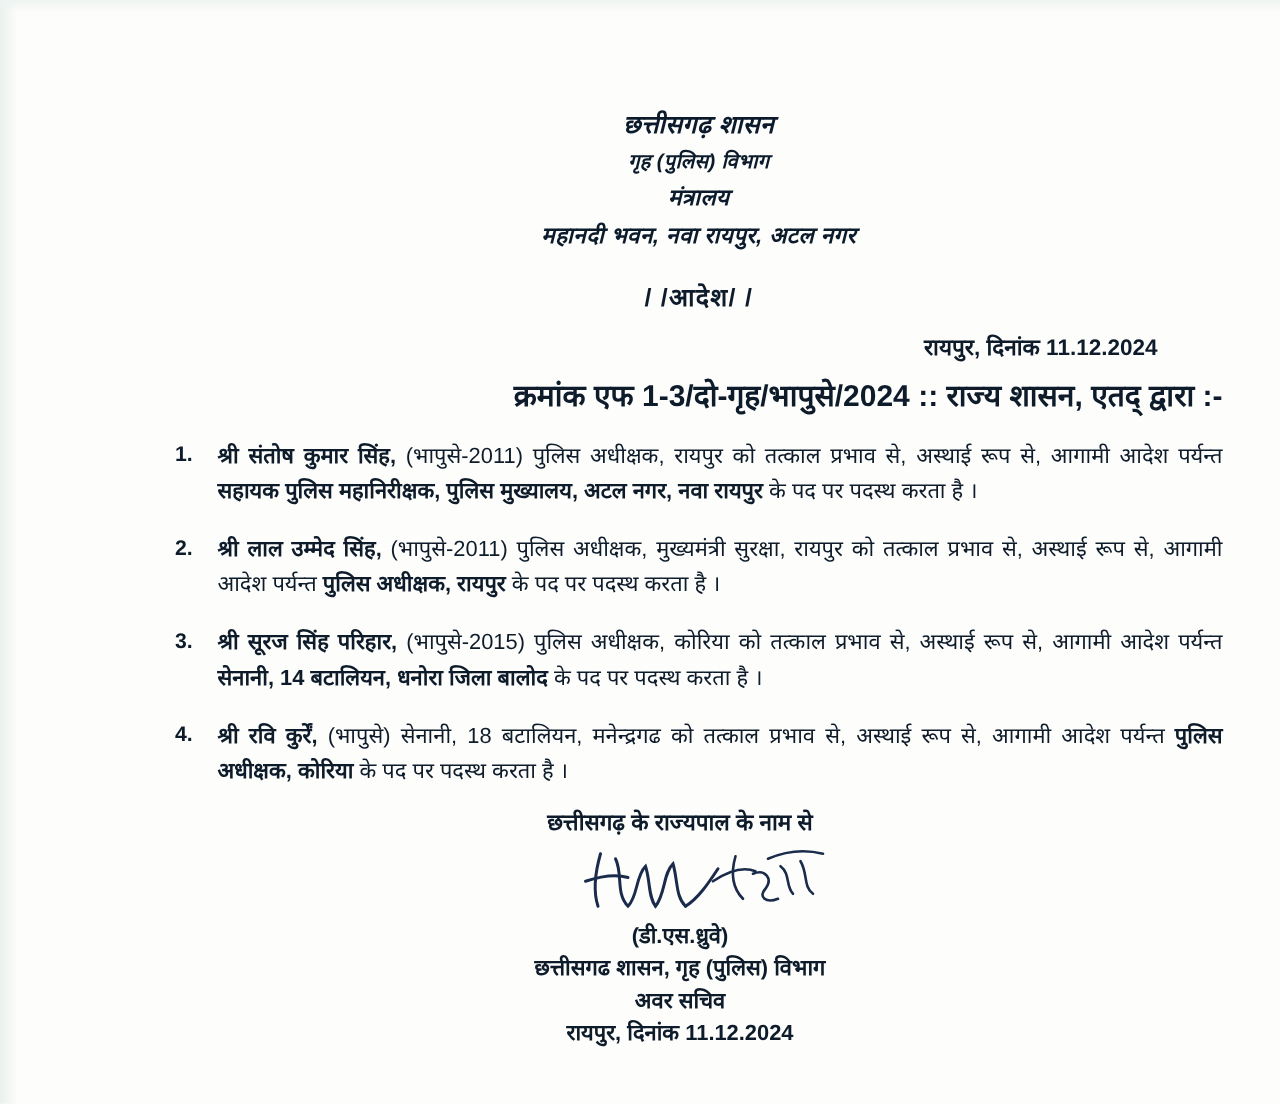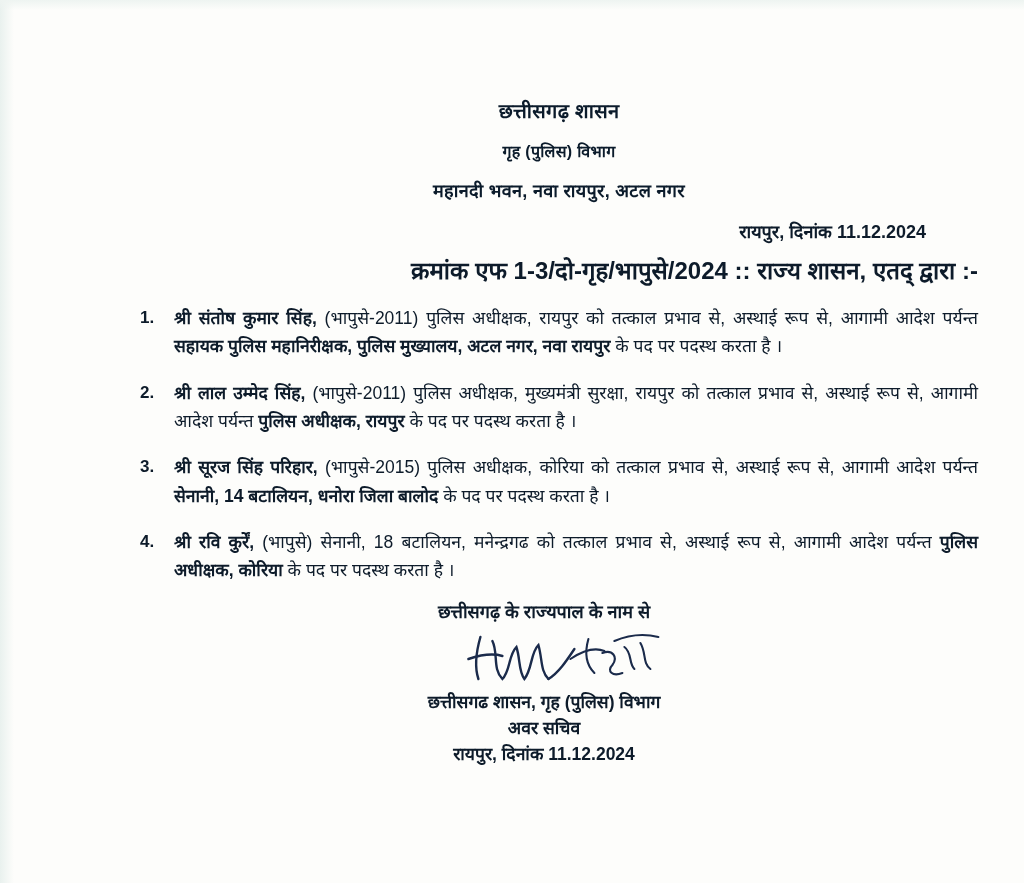--- a/index.html
+++ b/index.html
@@ -39,21 +39,21 @@
   }
   .header-block {
     text-align: center;
     padding-top: 82px;
     line-height: 1.5;
     font-size: 19px;
     font-weight: 600;
     letter-spacing: .3px;
     color: #0b1b2b;
   }
-  .header-block div { margin: 14px 0; }
+  .header-block div { margin: 3px 0; font-style: italic; }
   .hdr-1 { font-size: 20px; }
   .hdr-2 { font-size: 16px; }
   .hdr-3 { font-size: 18px; }
   .hdr-4 { font-size: 18px; }
   .order-word {
     text-align: center;
     font-size: 20px;
     font-weight: 600;
     margin-top: 22px;
     letter-spacing: 1px;
@@ -126,23 +126,25 @@
 
 <div class="page">
   <div class="scan-edge-left"></div>
   <div class="scan-edge-top"></div>
 
   <div class="content">
 
     <div class="header-block">
       <div class="hdr-1">छत्तीसगढ़ शासन</div>
       <div class="hdr-2">गृह (पुलिस) विभाग</div>
+      <div class="hdr-3">मंत्रालय</div>
       <div class="hdr-4">महानदी भवन, नवा रायपुर, अटल नगर</div>
     </div>
 
+    <div class="order-word">/ /आदेश/ /</div>
 
     <div class="place-date">
       <span>रायपुर, दिनांक</span>
       <span class="dt">11.12.2024</span>
     </div>
 
     <div class="ref-line">क्रमांक एफ 1-3/दो-गृह/भापुसे/2024 :: राज्य शासन, एतद् द्वारा :-</div>
 
     <div class="para">
       <div class="num">1.</div>
@@ -189,20 +191,21 @@
           <path d="M126 10 C122 24 124 36 132 44"></path>
           <path d="M140 24 C150 20 156 28 150 36 C144 42 150 48 160 44"></path>
           <path d="M162 18 C170 24 166 34 172 40"></path>
           <path d="M178 14 C184 24 180 34 188 40"></path>
           <path d="M152 12 C166 6 180 4 196 8"></path>
         </g>
       </svg>
     </div>
 
     <div class="sig-block">
+      <div>(डी.एस.ध्रुवे)</div>
       <div>छत्तीसगढ शासन, गृह (पुलिस) विभाग</div>
       <div>अवर सचिव</div>
       <div>
         <span>रायपुर, दिनांक</span>
         <span class="dt">11.12.2024</span>
       </div>
     </div>
 
   </div>
 </div>

